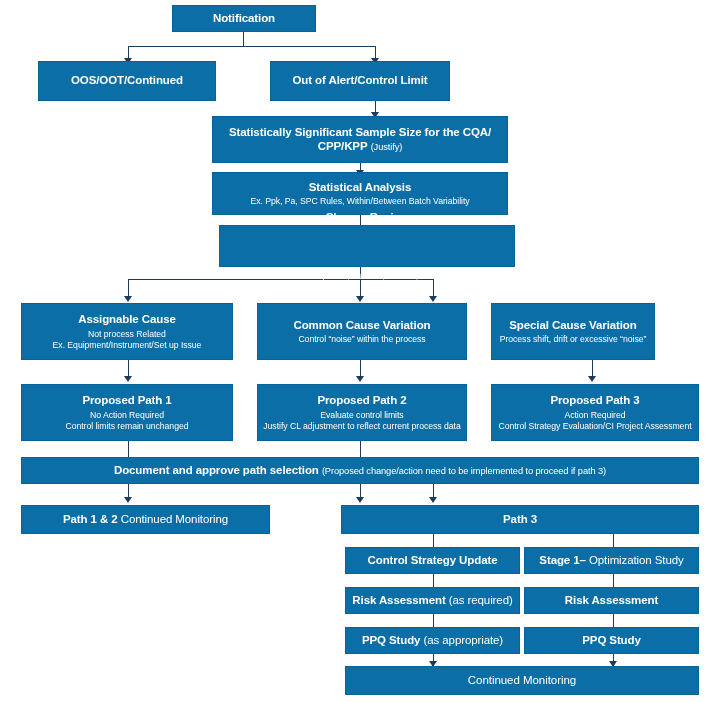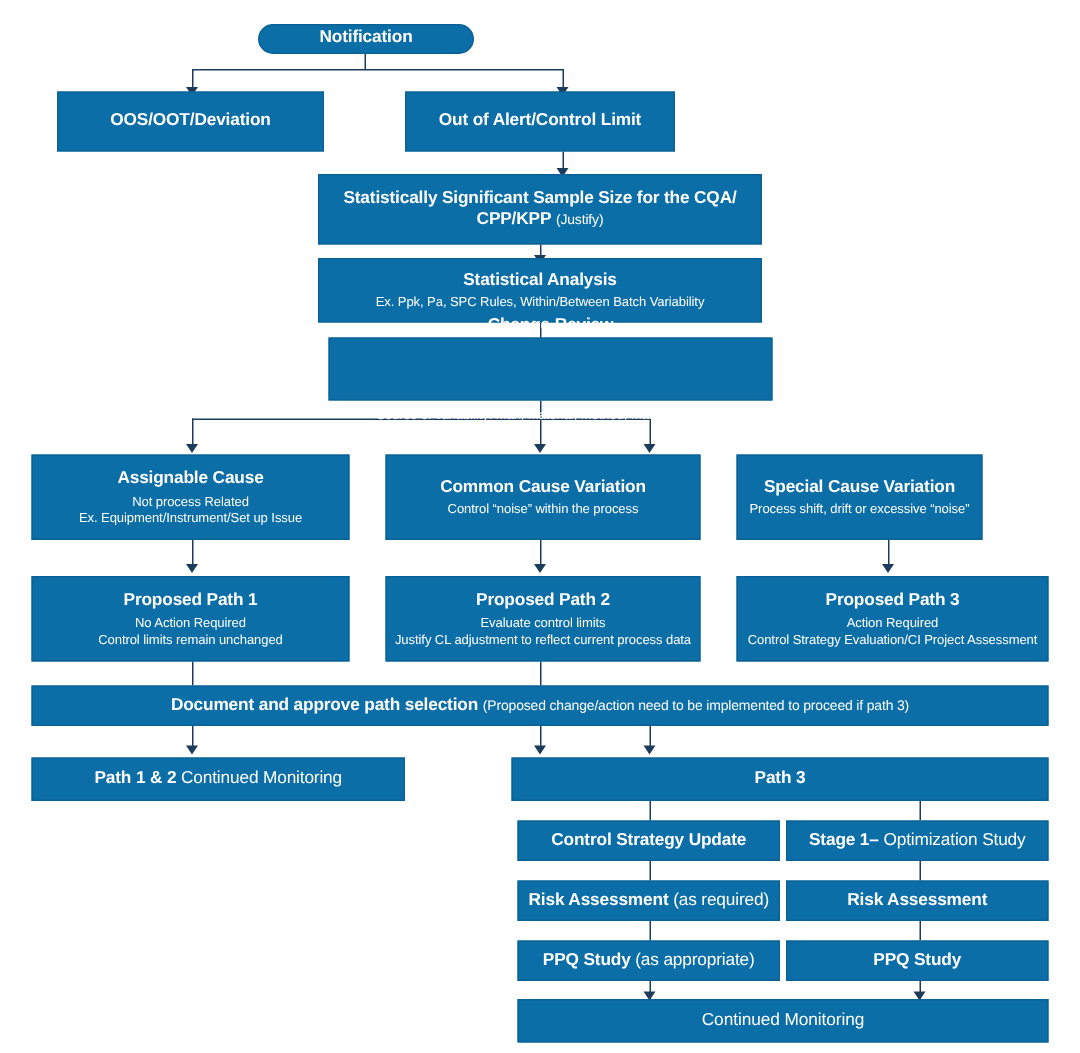--- a/index.html
+++ b/index.html
@@ -146,26 +146,26 @@
   <div class="ln vline" style="left:433px; top:574px; height:13px;"></div>
   <div class="ln vline" style="left:433px; top:614px; height:13px;"></div>
   <div class="ln vline" style="left:433px; top:654px; height:12px;"></div>
   <div class="arrow" style="left:429px; top:661px;"></div>
 
   <div class="ln vline" style="left:613px; top:574px; height:13px;"></div>
   <div class="ln vline" style="left:613px; top:614px; height:13px;"></div>
   <div class="ln vline" style="left:613px; top:654px; height:12px;"></div>
   <div class="arrow" style="left:609px; top:661px;"></div>
 
-  <div class="node" style="left:172px; top:16px; width:144px; height:20px;border-radius:11px;">
+  <div class="node" style="left:172px; top:5px; width:144px; height:27px;">
     <span class="t-bold">Notification</span>
   </div>
 
   <div class="node" style="left:38px; top:61px; width:178px; height:40px;">
-    <span class="t-bold">OOS/OOT/Deviation</span>
+    <span class="t-bold">OOS/OOT/Continued</span>
   </div>
 
   <div class="node" style="left:212px; top:116px; width:296px; height:47px;">
     <span class="t-bold">Statistically Significant Sample Size for the CQA/</span>
     <span class="t-inline"><b>CPP/KPP</b> <span class="small">(Justify)</span></span>
   </div>
 
   <div class="node" style="left:270px; top:61px; width:180px; height:40px;">
     <span class="t-bold">Out of Alert/Control Limit</span>
   </div>

